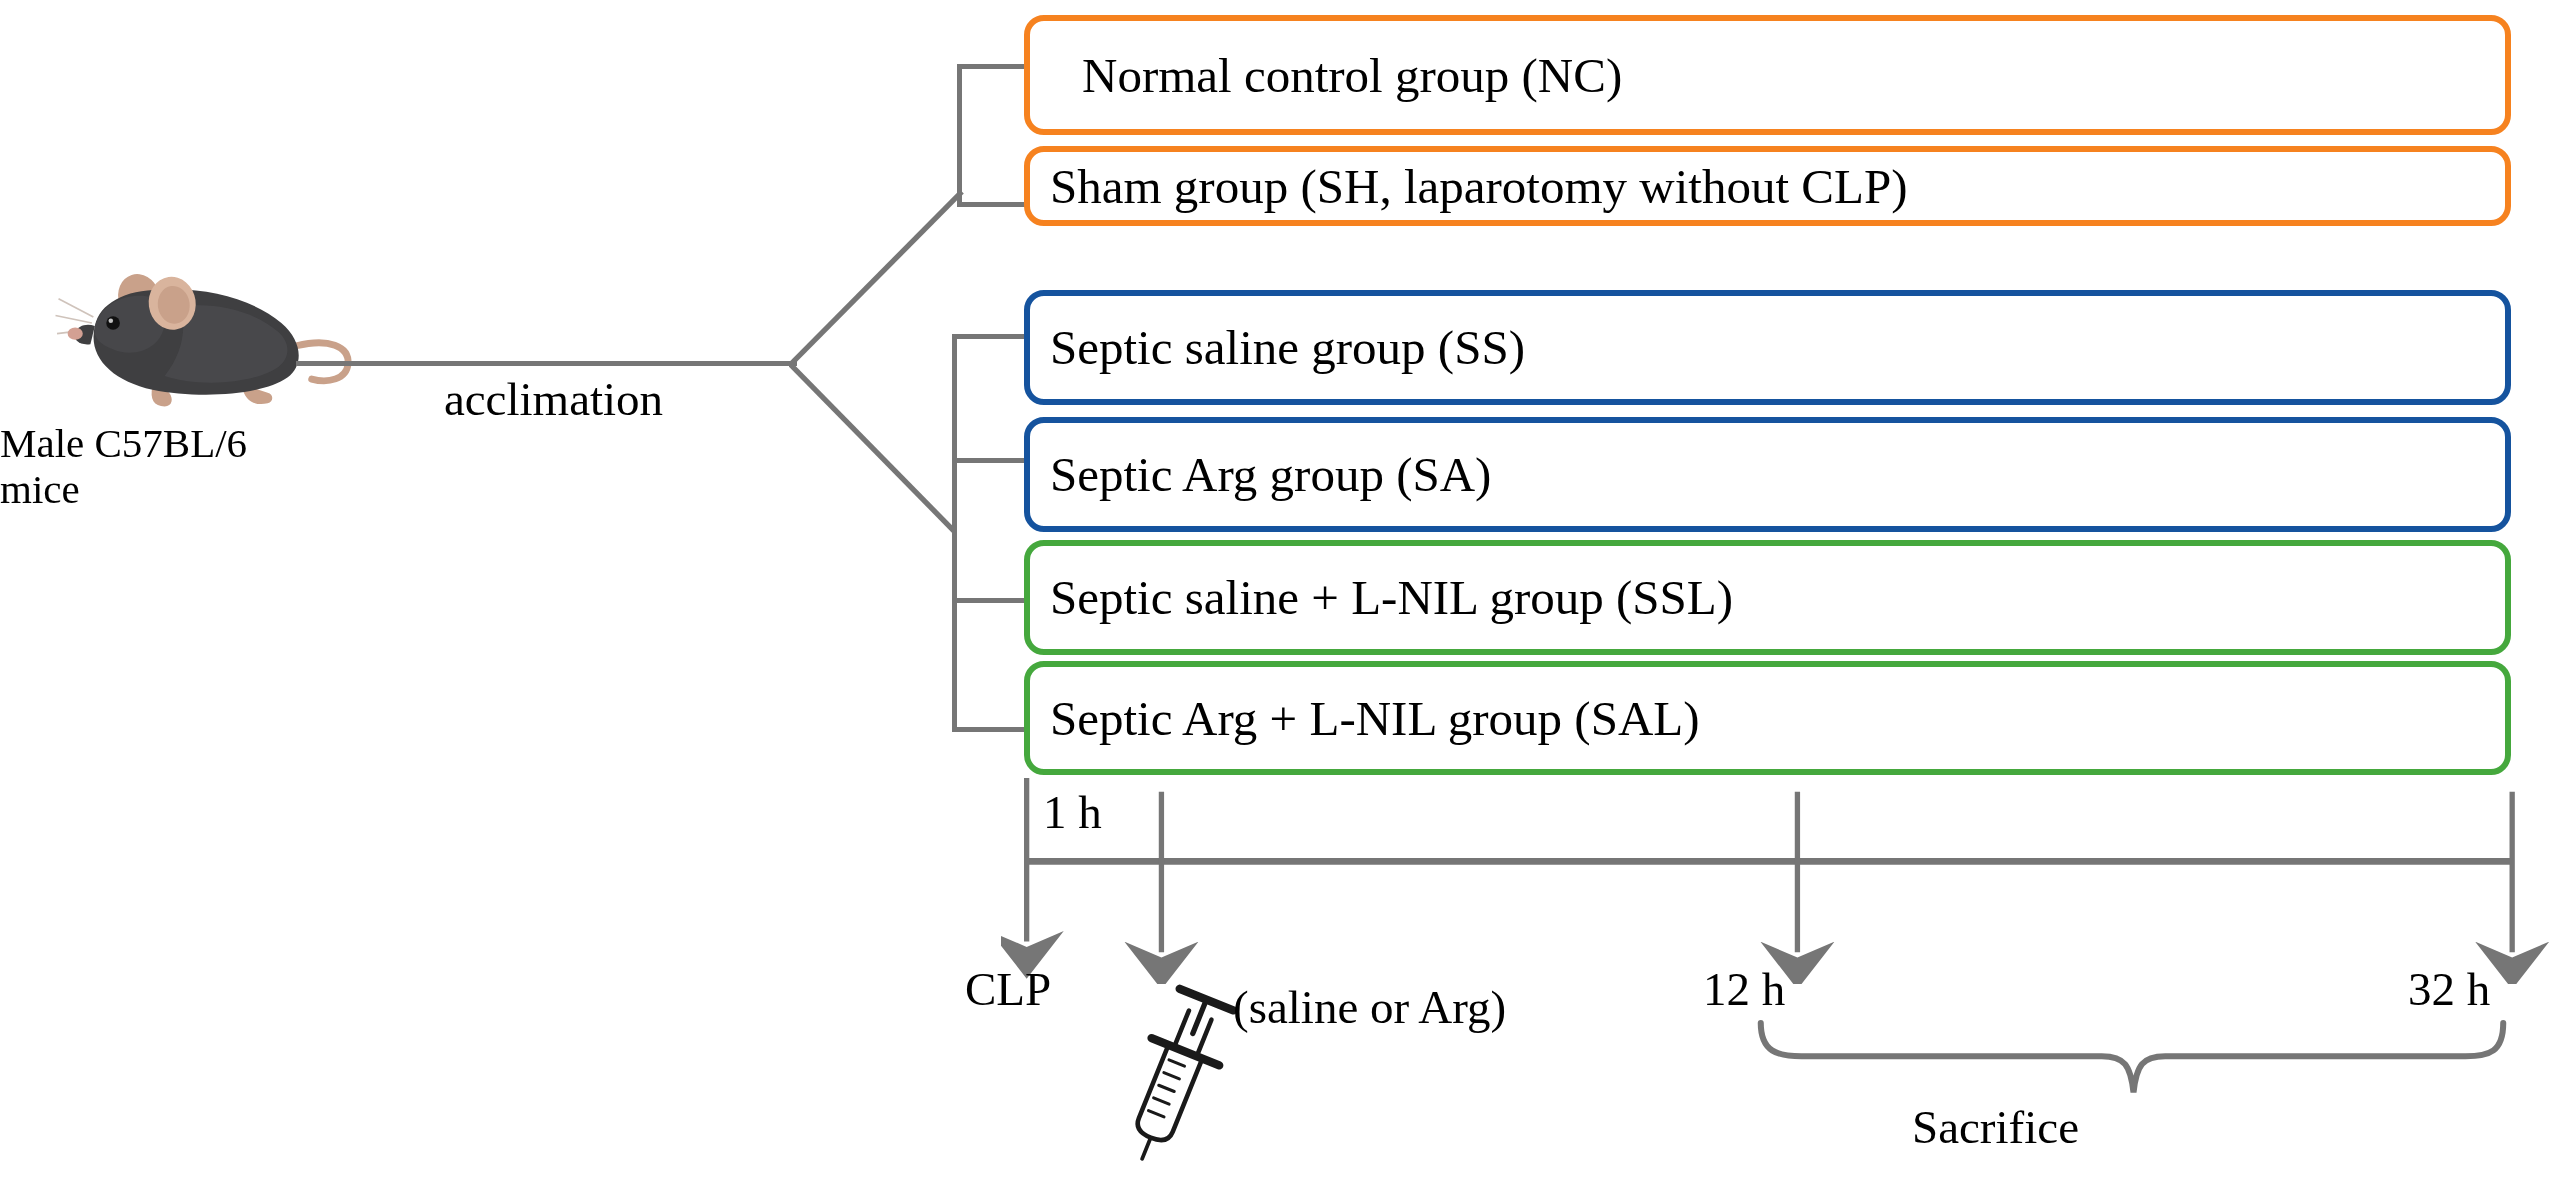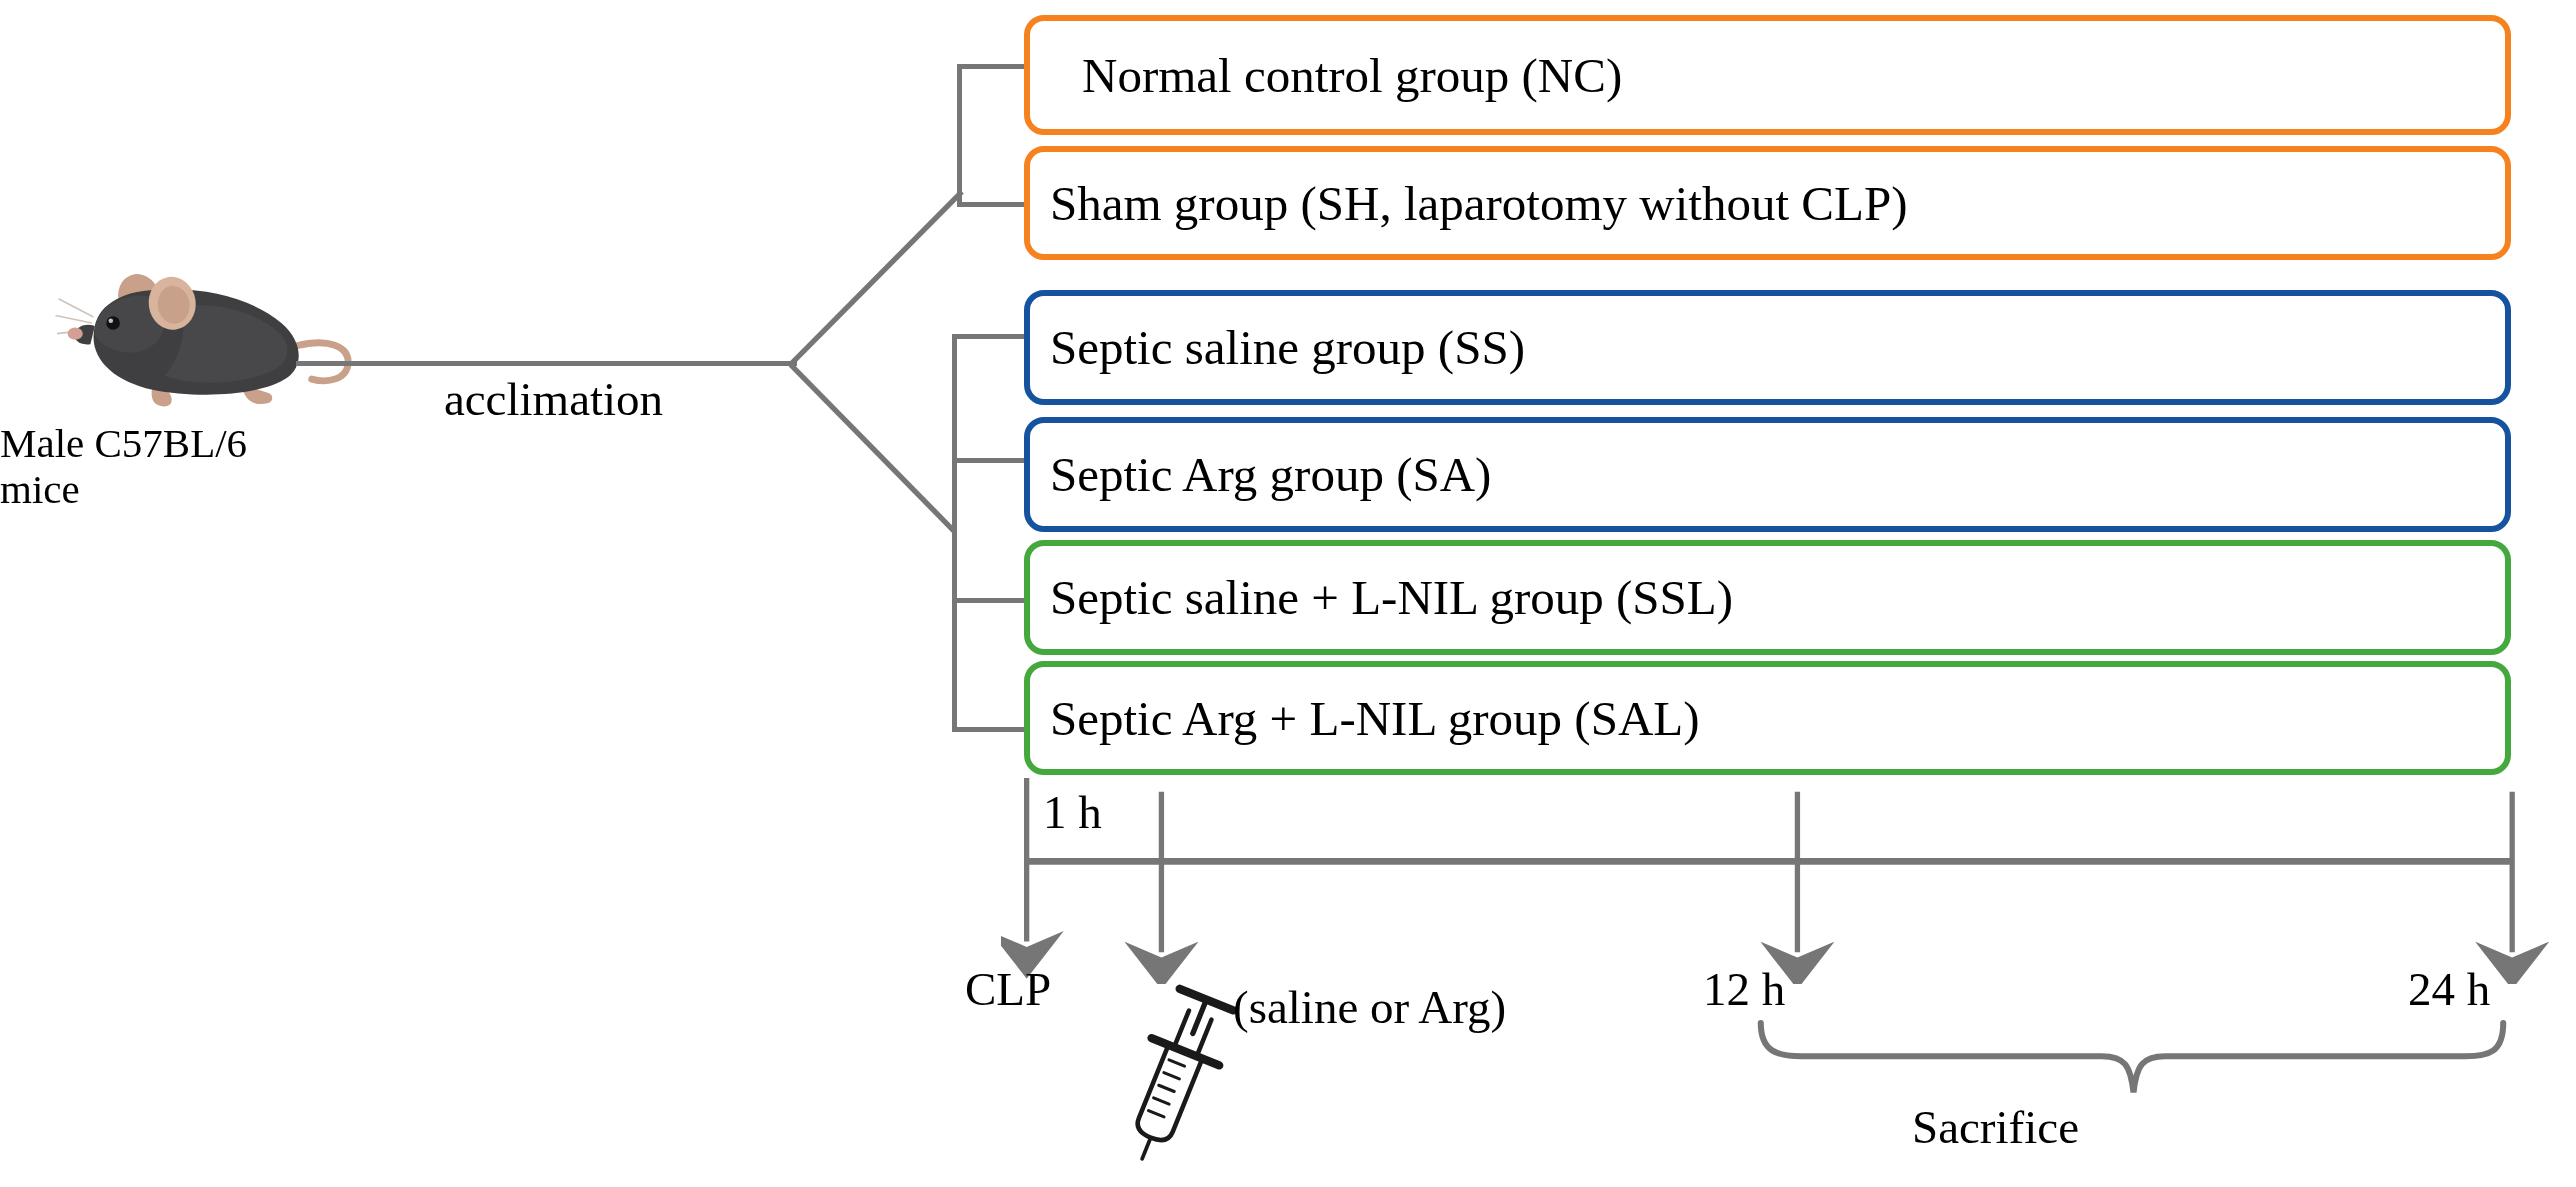--- a/index.html
+++ b/index.html
@@ -168,21 +168,21 @@
   <div class="ln vline abs" style="left:952px;top:334px;height:398px;"></div>
   <div class="ln hline abs" style="left:952px;top:334px;width:75px;"></div>
   <div class="ln hline abs" style="left:952px;top:458px;width:75px;"></div>
   <div class="ln hline abs" style="left:952px;top:598px;width:75px;"></div>
   <div class="ln hline abs" style="left:952px;top:727px;width:75px;"></div>
 
   <div class="gbox b-orange" style="top:15px;height:120px;padding-left:32px;">
     <span class="lbl">Normal control group (NC)</span>
   </div>
 
-  <div class="gbox b-orange" style="top:146px;height:114px;">
+  <div class="gbox b-orange" style="top:146px;height:80px;">
     <span class="lbl">Sham group (SH, laparotomy  without CLP)</span>
   </div>
 
   <div class="gbox b-blue" style="top:290px;height:115px;">
     <span class="lbl">Septic saline group (SS)</span>
   </div>
 
   <div class="gbox b-blue" style="top:417px;height:115px;">
     <span class="lbl">Septic Arg group (SA)</span>
   </div>
@@ -241,21 +241,21 @@
       </g>
     </svg>
   </div>
 
   <div class="t-inj">
     <div>(saline or Arg)</div>
   </div>
 
   <div class="t-12h">12 h</div>
 
-  <div class="t-24h">24 h</div>
+  <div class="t-24h">32 h</div>
 
   <div class="abs" style="left:1745px;top:1020px;width:774px;height:83px;">
     <svg width="774" height="83" viewBox="0 0 1020 110">
       <path d="M18 4 C 18 42, 40 48, 72 48
                L 470 48 C 500 48, 508 60, 512 96
                C 516 60, 524 48, 554 48
                L 952 48 C 984 48, 1002 42, 1002 4" fill="none" stroke="#767676" stroke-width="8" stroke-linecap="round"></path>
     </svg>
   </div>
 

